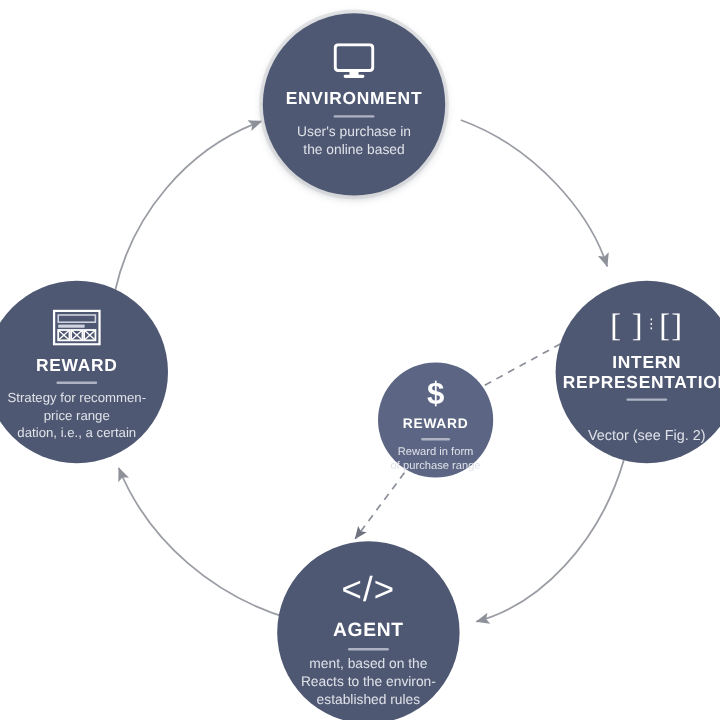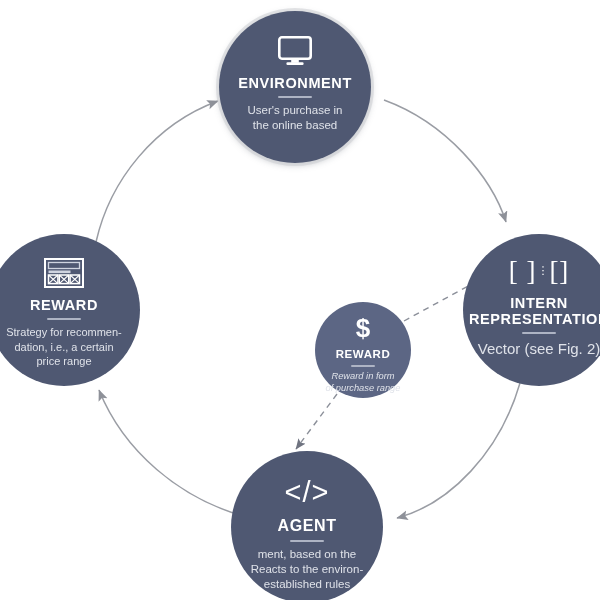--- a/index.html
+++ b/index.html
@@ -79,21 +79,21 @@
   #node-environment .node-desc  { font-size: 11.5px; }
 
   
   #node-intern {
     left: 463px; top: 234px;
     width: 152px; height: 152px;
     padding-top: 22px;
   }
   #node-intern .node-title { font-size: 14.5px; margin-top: 9px; }
   #node-intern .node-rule  { width: 34px; }
-  #node-intern .node-desc  { font-size: 15px; }
+  #node-intern .node-desc  { font-size: 12px; margin-top: 17px; }
 
   
   #node-action {
     left: -12px; top: 234px;
     width: 152px; height: 152px;
     padding-top: 24px;
   }
   #node-action .node-title { font-size: 14.5px; margin-top: 9px; }
   #node-action .node-rule  { width: 34px; }
   #node-action .node-desc  { font-size: 11px; }
@@ -110,21 +110,21 @@
 
   
   #node-reward {
     left: 315px; top: 302px;
     width: 96px; height: 96px;
     background: #5c6684;
     padding-top: 12px;
   }
   #node-reward .node-title { font-size: 11.5px; margin-top: 7px; }
   #node-reward .node-rule  { width: 24px; margin: 4px 0 3px 0; }
-  #node-reward .node-desc  { font-size: 9.3px; font-style: italic; }
+  #node-reward .node-desc  { font-size: 9.3px; }
 
   
   .icon-monitor { width: 34px; height: 30px; }
   .icon-brackets {
     font-size: 27px;
     font-family: "Liberation Serif", serif;
     letter-spacing: 1px;
     color: #ffffff;
     height: 30px;
     display: flex;
@@ -227,22 +227,22 @@
         <rect x="15.3" y="17" width="9.4" height="8.6" fill="none" stroke="#ffffff" stroke-width="1.5"></rect>
         <path d="M15.3,17 L24.7,25.6 M24.7,17 L15.3,25.6" stroke="#ffffff" stroke-width="1.1"></path>
         <rect x="26.1" y="17" width="9.4" height="8.6" fill="none" stroke="#ffffff" stroke-width="1.5"></rect>
         <path d="M26.1,17 L35.5,25.6 M35.5,17 L26.1,25.6" stroke="#ffffff" stroke-width="1.1"></path>
       </svg>
     </span>
     <div class="node-title">REWARD</div>
     <div class="node-rule"></div>
     <div class="node-desc">
       <div>Strategy for recommen-</div>
+      <div>price range</div>
       <div>dation, i.e., a certain</div>
-      <div>price range</div>
     </div>
   </div>
 
   <div class="node" id="node-agent">
     <span class="node-icon icon-code">&lt;/&gt;</span>
     <div class="node-title">AGENT</div>
     <div class="node-rule"></div>
     <div class="node-desc">
       <div>ment, based on the</div>
       <div>Reacts to the environ-</div>

